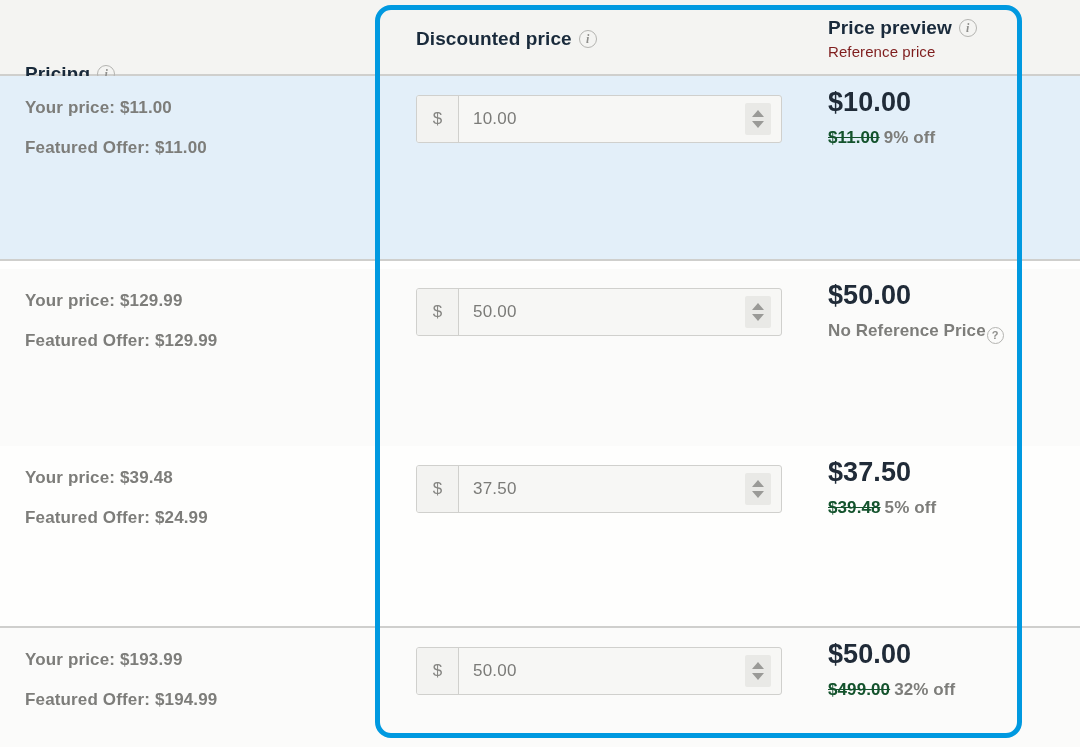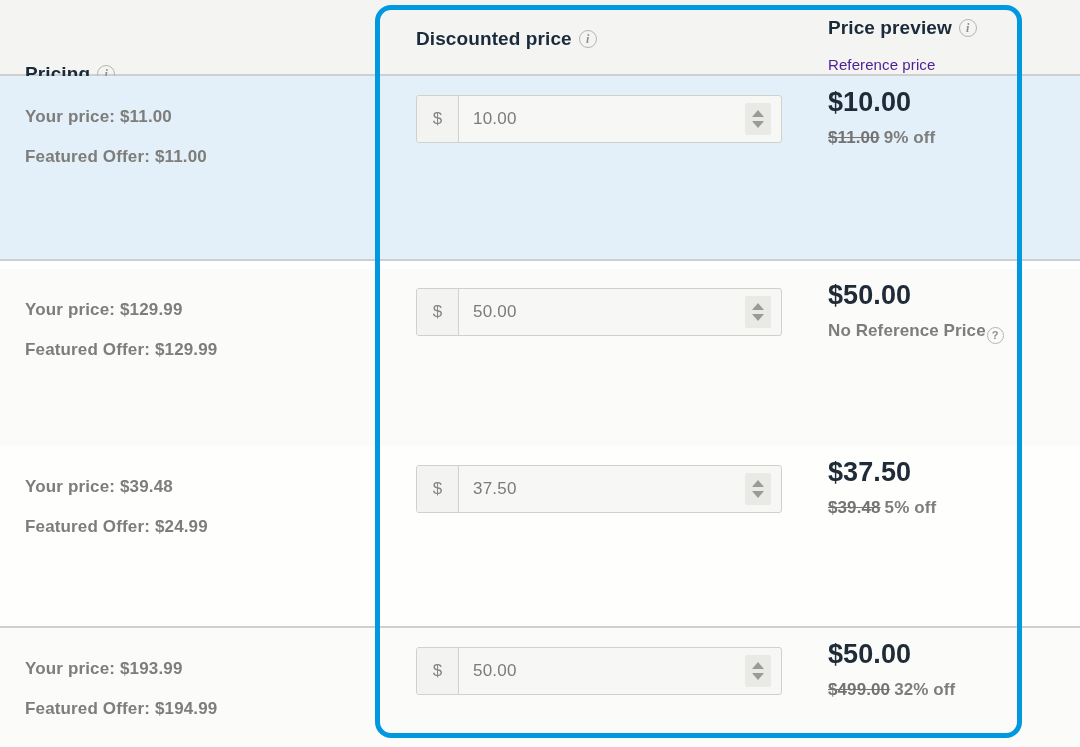--- a/index.html
+++ b/index.html
@@ -69,22 +69,22 @@
     font-weight: bold;
     color: #192a3b;
     letter-spacing: .1px;
   }
   .header-row .col-pricing  { padding-top: 28px; margin-top: 35px; }
   .header-row .col-discount { padding-top: 28px; }
   .header-row .col-preview  { padding-top: 17px; }
 
   .hdr-sub {
     font-size: 15px;
-    color: #4c1d95;
-    margin-top: 17px;
+    color: #7f1d1d;
+    margin-top: 4px;
     letter-spacing: .1px;
   }
 
   
   .info-icon {
     display: inline-flex;
     align-items: center;
     justify-content: center;
     width: 18px;
     height: 18px;
@@ -119,21 +119,21 @@
 
   
   .price-line {
     font-size: 17px;
     font-weight: bold;
     color: #7d7d7a;
     letter-spacing: .15px;
     white-space: nowrap;
   }
   .price-line + .price-line { margin-top: 20px; }
-  .body-row .col-pricing { padding-top: 31px; }
+  .body-row .col-pricing { padding-top: 22px; }
 
   
   .body-row .col-discount { padding-top: 19px; }
 
   .price-input {
     display: flex;
     align-items: stretch;
     width: 366px;
     height: 48px;
     border: 1.5px solid #d0d0cd;
@@ -203,21 +203,21 @@
   .preview-sub {
     margin-top: 10px;
     font-size: 17px;
     font-weight: bold;
     color: #7d7d7a;
     letter-spacing: .1px;
     white-space: nowrap;
   }
   .strike {
     text-decoration: line-through;
-    color: #737373;
+    color: #14532d;
   }
   .preview-sub .off { margin-left: 4px; }
 
   
   .highlight-box {
     position: absolute;
     left: 375px;
     top: 5px;
     width: 647px;
     height: 733px;

